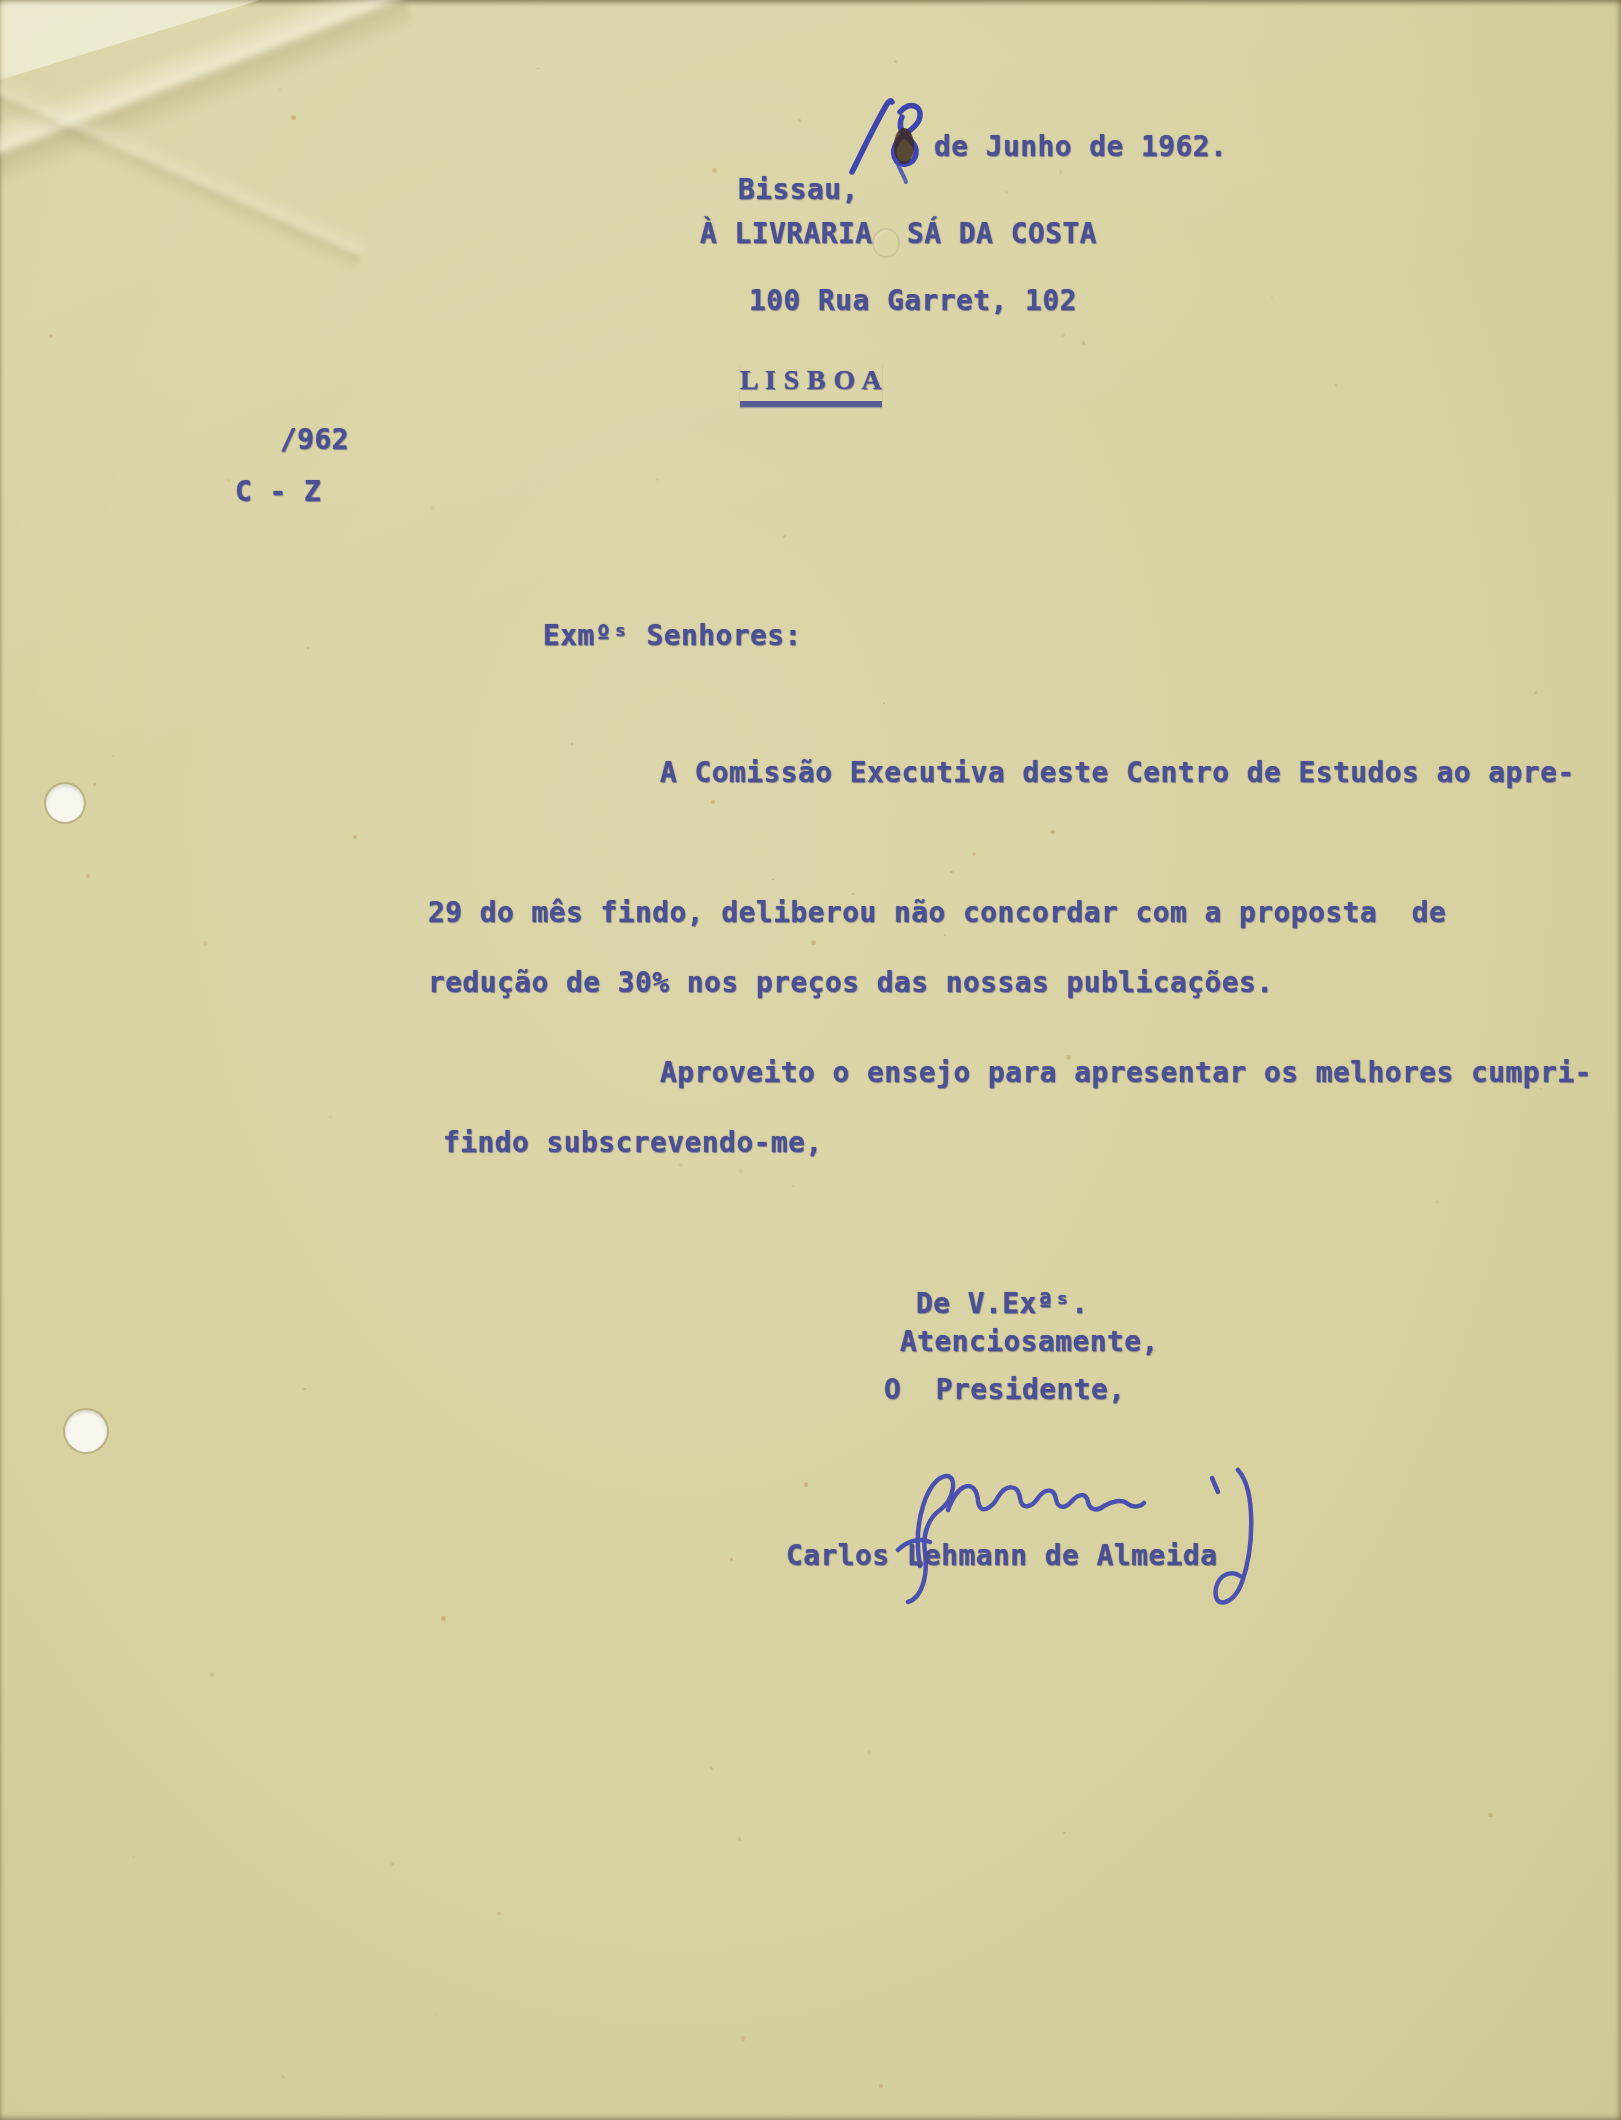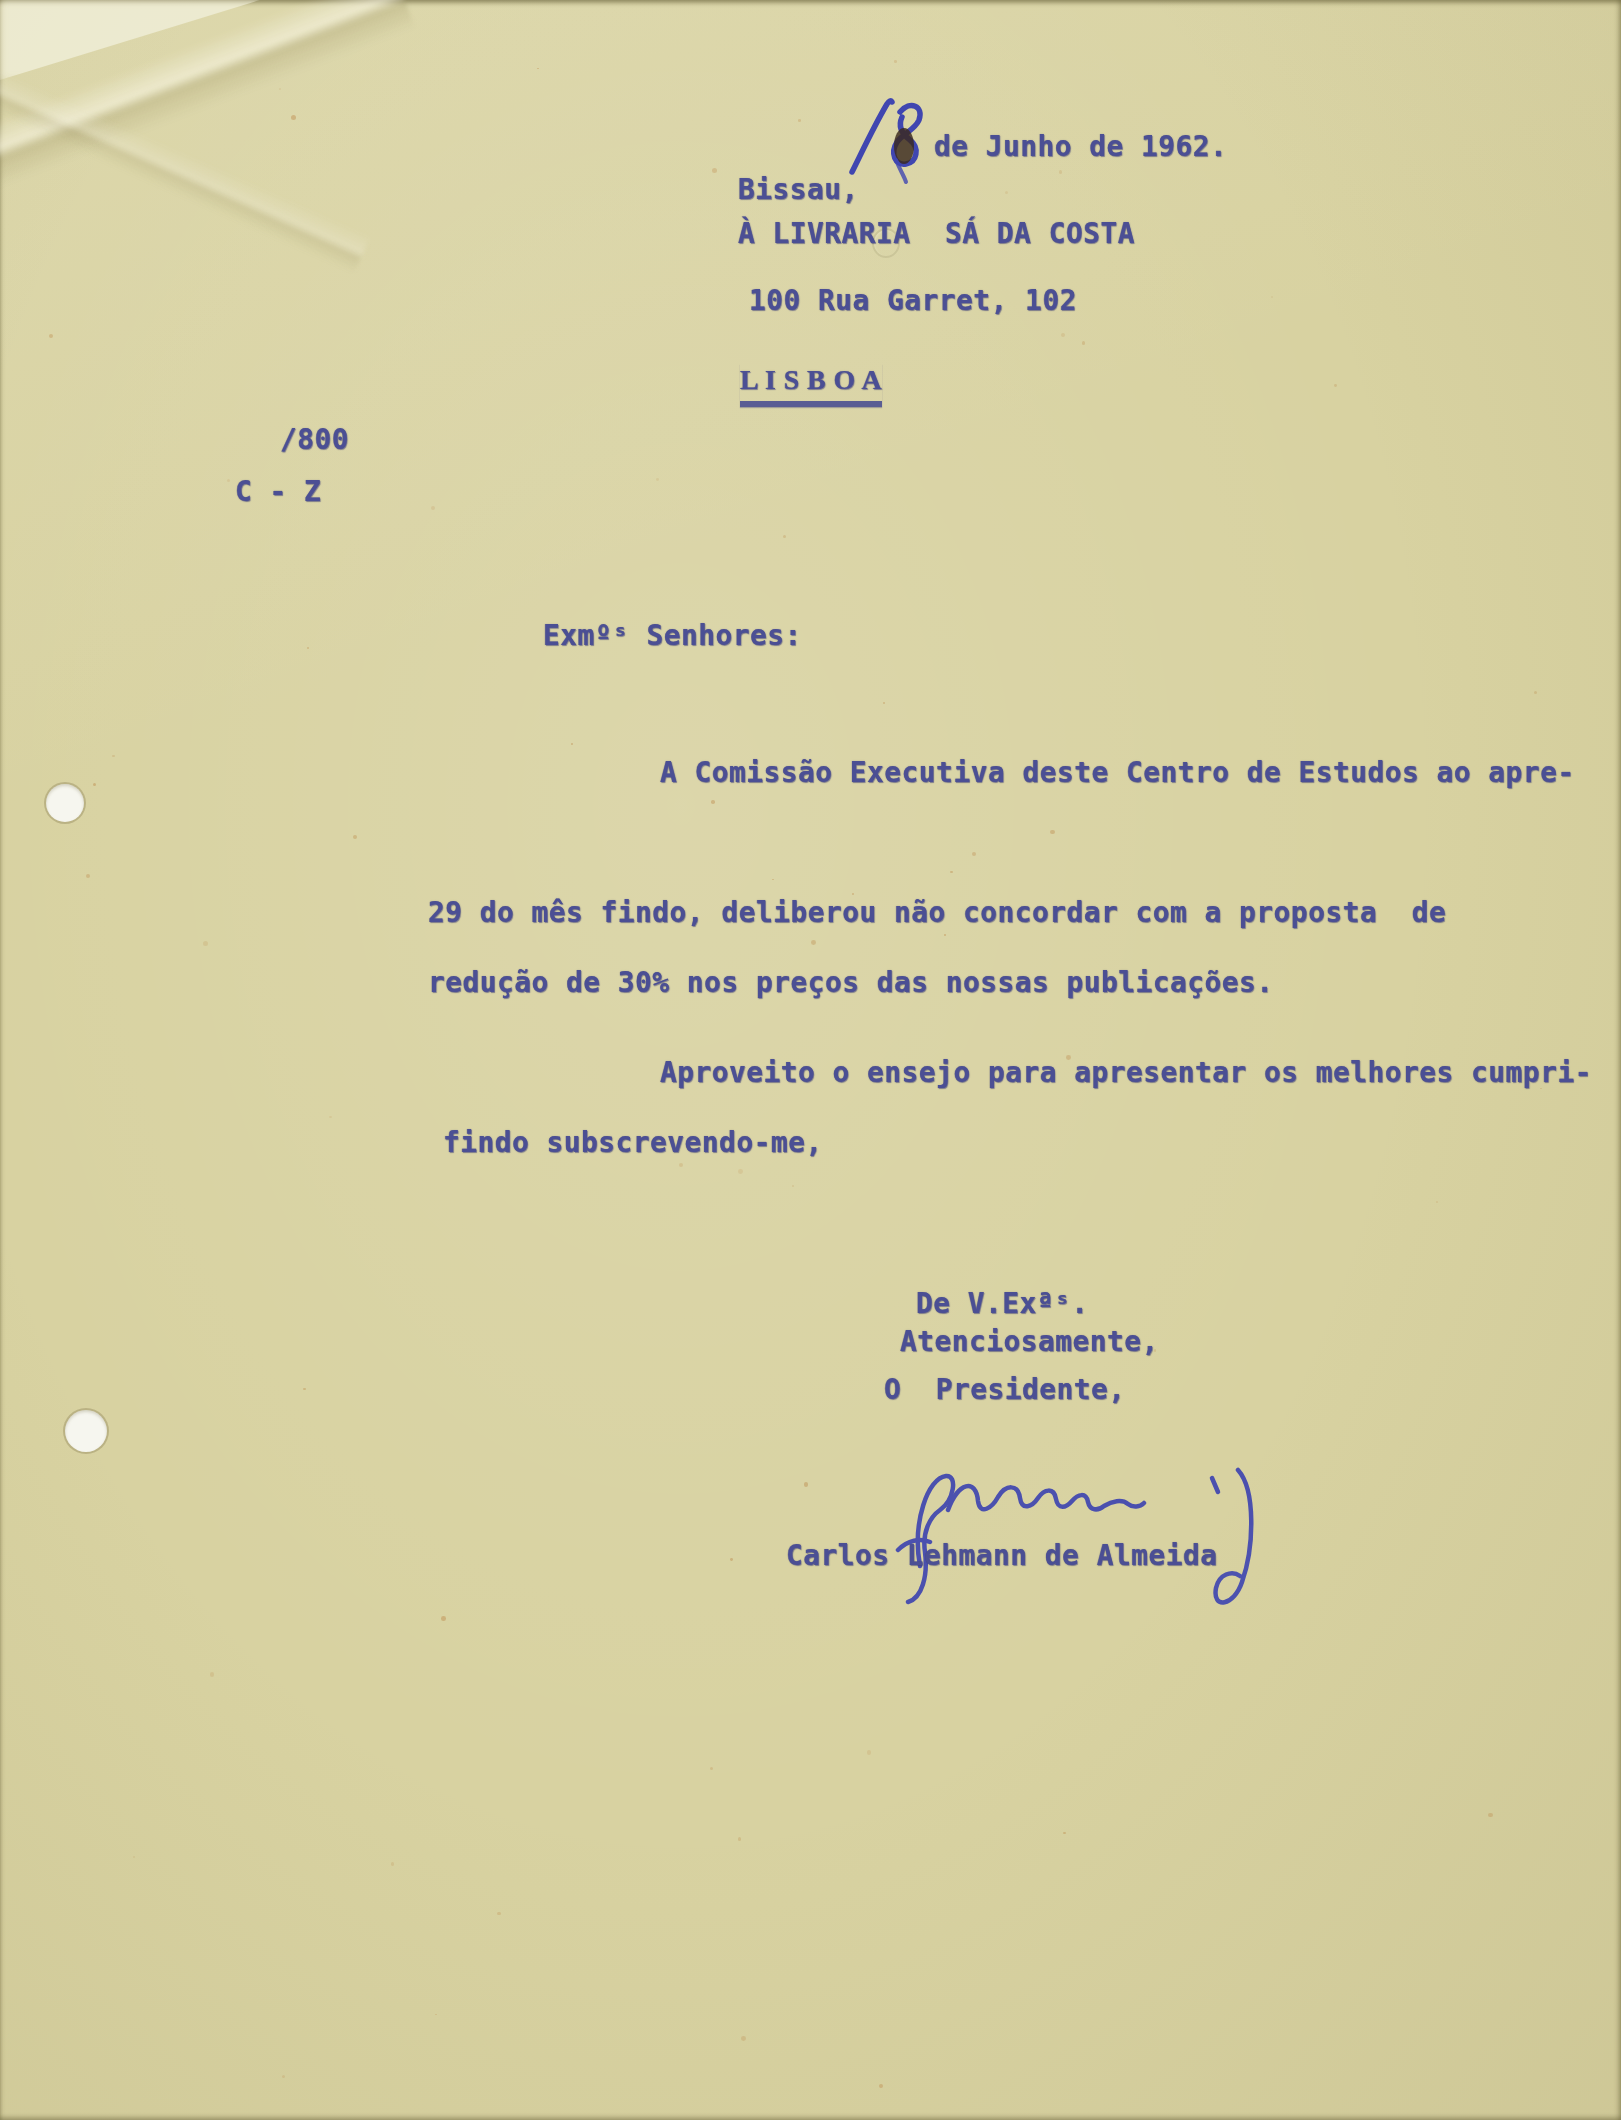--- a/index.html
+++ b/index.html
@@ -98,25 +98,25 @@
 
   <div class="line" style="left:738px;top:131px;margin-top:43px;">Bissau,</div>
   <svg style="left:846px;top:96px;" width="86" height="104" viewBox="0 0 86 104">
     <path d="M6,76 C16,56 28,30 41,8 C43,5 45,4 46,6" fill="none" stroke="#4046b0" stroke-width="5.5" stroke-linecap="round"></path>
     <path d="M54,16 C64,4 78,10 73,24 C69,34 56,38 51,46 C44,57 49,70 60,68 C71,66 74,52 64,44 C56,38 52,30 56,21" fill="none" stroke="#4046b0" stroke-width="5.5" stroke-linecap="round"></path>
     <ellipse cx="58" cy="50" rx="10" ry="18" fill="#3a2a1d" opacity="0.82"></ellipse>
     <path d="M50,64 C54,74 58,80 60,86" fill="none" stroke="#4046b0" stroke-width="4" stroke-linecap="round" opacity="0.8"></path>
   </svg>
   <div class="line" style="left:934px;top:131px;">de Junho de 1962.</div>
 
-  <div class="line" style="left:738px;top:218px;">À LIVRARIA  SÁ DA COSTA</div>
+  <div class="line" style="left:700px;top:218px;">À LIVRARIA  SÁ DA COSTA</div>
   <div class="line" style="left:749px;top:285px;">100 Rua Garret, 102</div>
   <div class="line underlined" style="left:740px;top:364px;font-family:Liberation Serif, serif;">L I S B O A</div>
 
-  <div class="line" style="left:280px;top:424px;">/800</div>
+  <div class="line" style="left:280px;top:424px;">/962</div>
   <div class="line" style="left:235px;top:476px;">C - Z</div>
 
   <div class="line" style="left:543px;top:620px;">Exmºˢ Senhores:</div>
 
   <div class="line" style="left:660px;top:757px;">A Comissão Executiva deste Centro de Estudos ao apre-</div>
   <div class="line" style="left:428px;top:897px;">29 do mês findo, deliberou não concordar com a proposta  de</div>
   <div class="line" style="left:428px;top:967px;">redução de 30% nos preços das nossas publicações.</div>
 
   <div class="line" style="left:660px;top:1057px;">Aproveito o ensejo para apresentar os melhores cumpri-</div>
   <div class="line" style="left:443px;top:1127px;">findo subscrevendo-me,</div>

